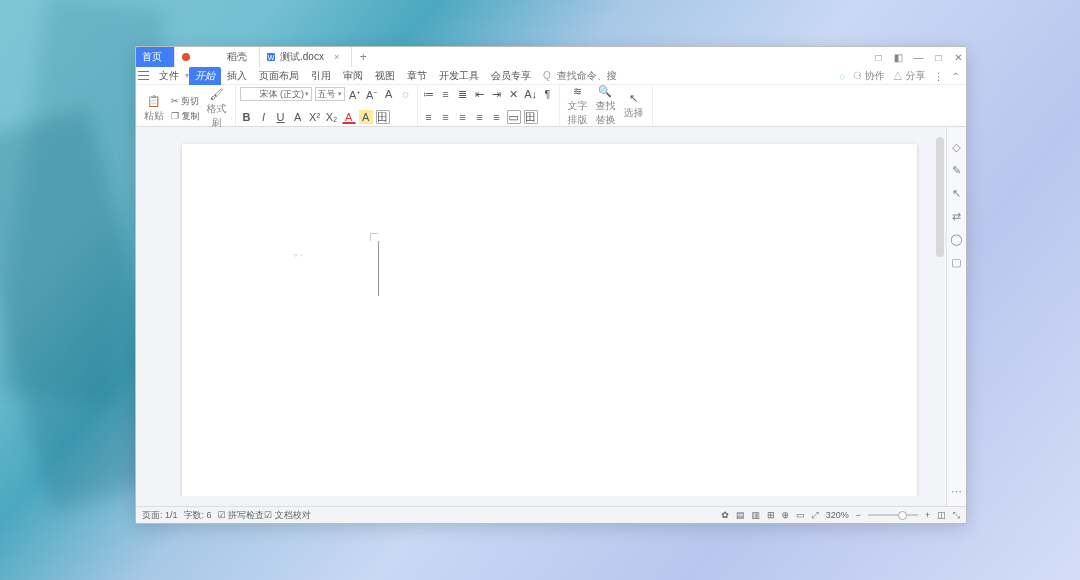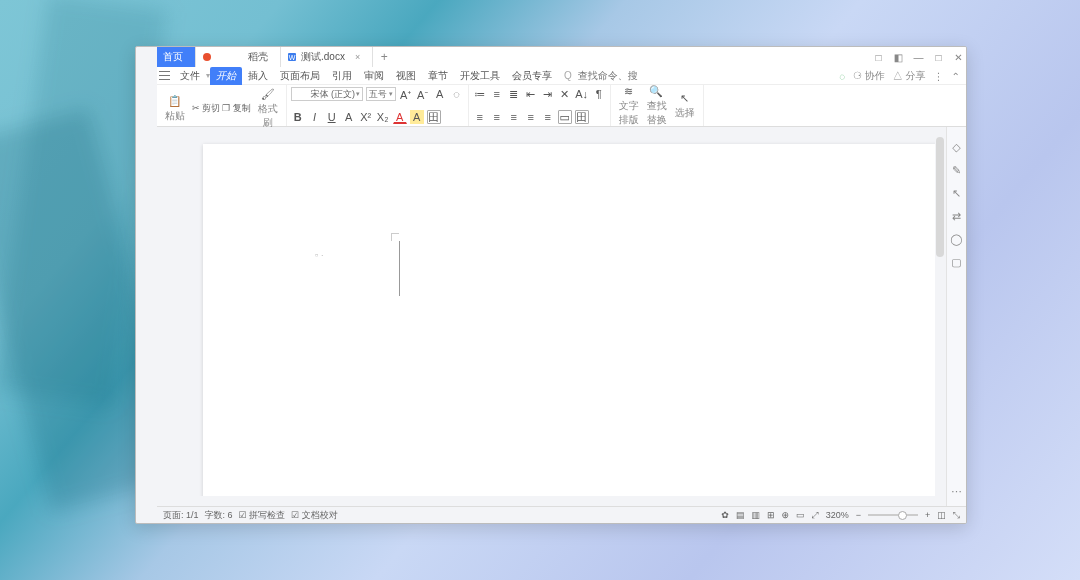--- a/index.html
+++ b/index.html
@@ -1,19 +1,19 @@
 <!DOCTYPE html>
 <html><head>
 <meta charset="utf-8">
 <style>
   *{box-sizing:border-box;margin:0;padding:0;font-family:"Microsoft YaHei","Segoe UI",sans-serif;}
   body{width:1080px;height:580px;background:linear-gradient(130deg,#7ec6d6 0%,#74bfd2 18%,#4aa8bf 28%,#a7c8e6 40%,#c9d8f5 55%,#b9c6ee 75%,#d4def8 100%);position:relative;overflow:hidden;}
   
   .fold{position:absolute;background:rgba(0,80,100,.2);filter:blur(10px);}
-  .window{position:absolute;left:135px;top:46px;width:832px;height:478px;background:#f3f4f7;border:1px solid #bcbcbc;border-radius:2px;box-shadow:0 4px 18px rgba(0,0,0,.15);display:flex;flex-direction:column;overflow:hidden;padding-left:21px;}
+  .window{position:absolute;left:135px;top:46px;width:832px;height:478px;background:#f3f4f7;border:1px solid #bcbcbc;border-radius:2px;box-shadow:0 4px 18px rgba(0,0,0,.15);display:flex;flex-direction:column;overflow:hidden;}
   .titlebar{height:20px;background:#fff;display:flex;align-items:center;font-size:10px;color:#555;position:relative;}
   .tab{height:20px;display:flex;align-items:center;padding:0 12px 0 6px;gap:4px;border-right:1px solid #e0e0e0;position:relative;}
   .tab.home{background:#417ff9;color:#fff;}
   .tab.app{background:#fff;gap:36px;}
   .tab.doc{background:#fff;}
   .tab .icon{width:10px;height:10px;display:inline-block;}
   .tab .close{color:#999;font-size:9px;margin-left:6px;}
   .newtab{width:22px;display:flex;align-items:center;justify-content:center;color:#888;font-size:12px;}
   .winctrl{position:absolute;right:2px;top:0;display:flex;gap:9px;align-items:center;height:20px;font-size:10px;color:#888;}
   .winctrl span{width:11px;text-align:center;}
@@ -118,21 +118,21 @@
     </div>
   </div>
 
   <div class="ribbon">
     <div class="rgroup">
       <div class="row">
         <div class="bigbtn">
           <span class="ic">📋</span>
           <span class="lbl">粘贴</span>
         </div>
-        <div style="display:flex;flex-direction:row;gap:2px">
+        <div style="display:flex;flex-direction:column;gap:2px">
           <span style="font-size:9px">✂ <span>剪切</span></span>
           <span style="font-size:9px">❐ <span>复制</span></span>
         </div>
         <div class="bigbtn">
           <span class="ic">🖌</span>
           <span class="lbl">格式刷</span>
         </div>
       </div>
     </div>
 
@@ -221,21 +221,21 @@
       <span>◯</span>
       <span>▢</span>
       <span style="margin-top:auto;margin-bottom:8px">⋯</span>
     </div>
   </div>
 
   <div class="statusbar">
     <span>页面: 1/1</span>
     <span style="margin:0 6px">字数: 6</span>
     <span>☑ <span>拼写检查</span></span>
-    <span style="margin-left:6px">☑ <span>文档校对</span></span>
+    <span style="">☑ <span>文档校对</span></span>
     <div class="sr">
       <span>✿</span>
       <span>▤</span>
       <span>▥</span>
       <span>⊞</span>
       <span>⊕</span>
       <span>▭</span>
       <span>⤢</span>
       <span>320%</span>
       <span>−</span>

